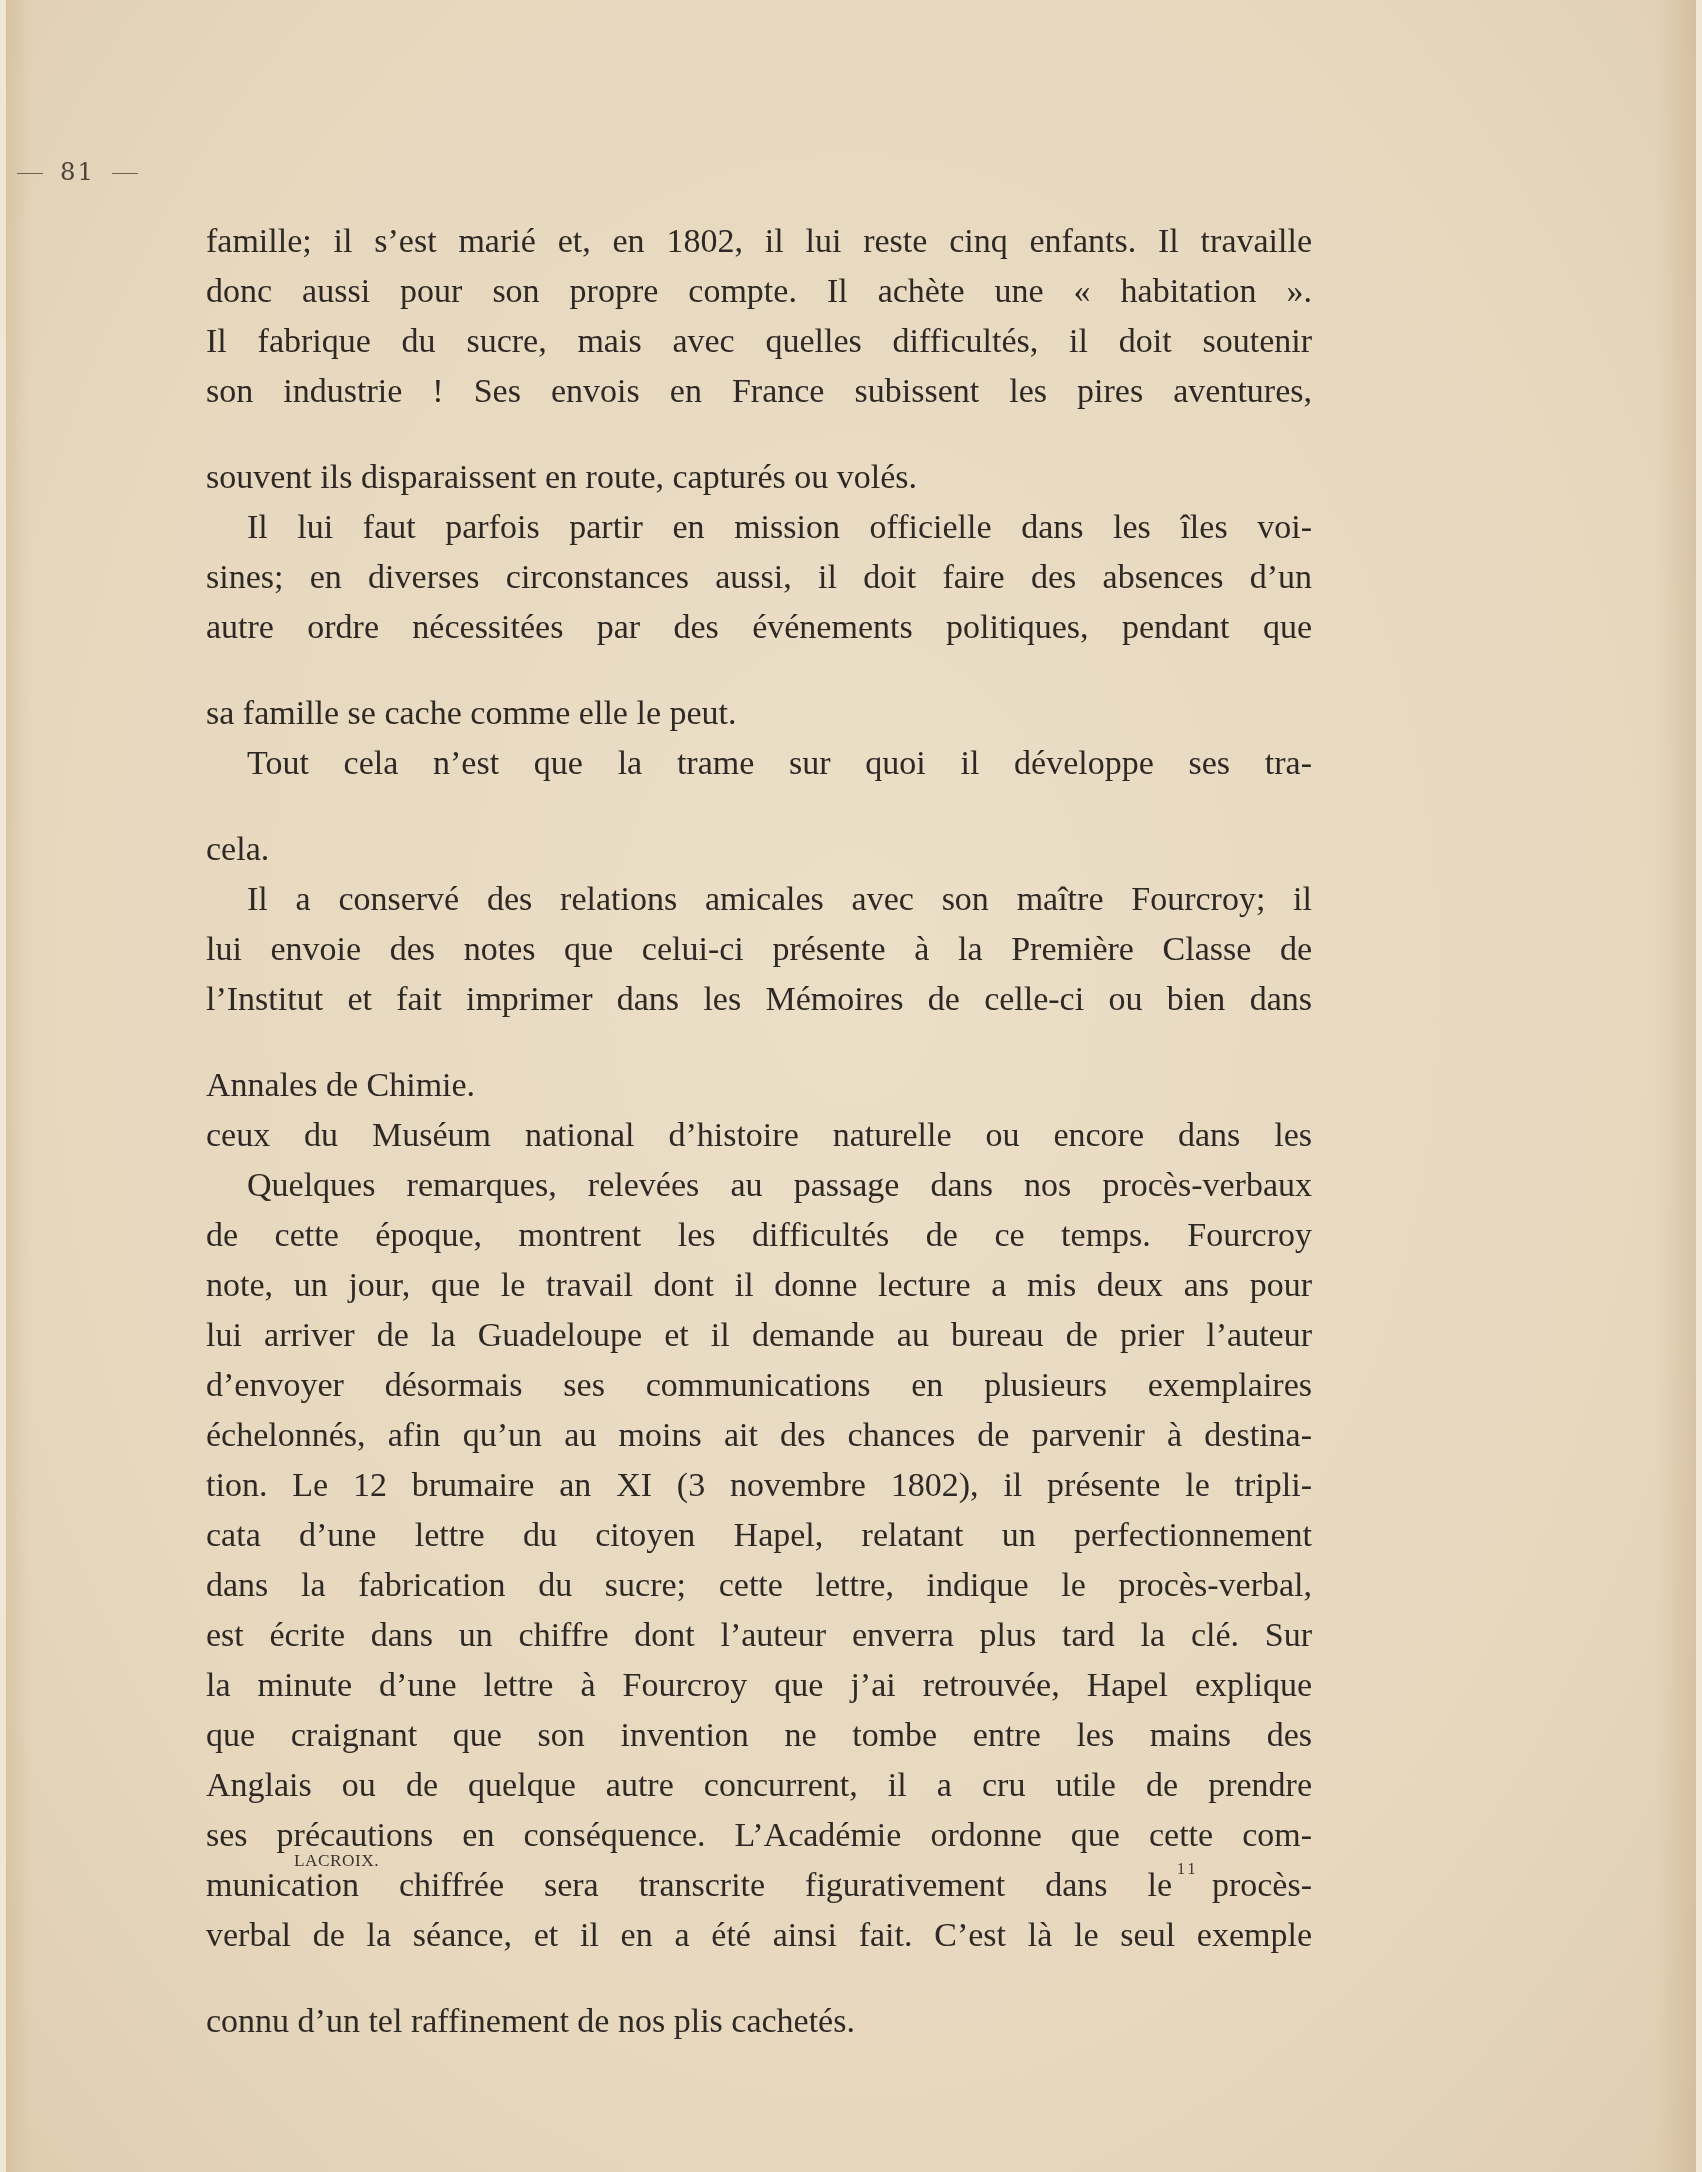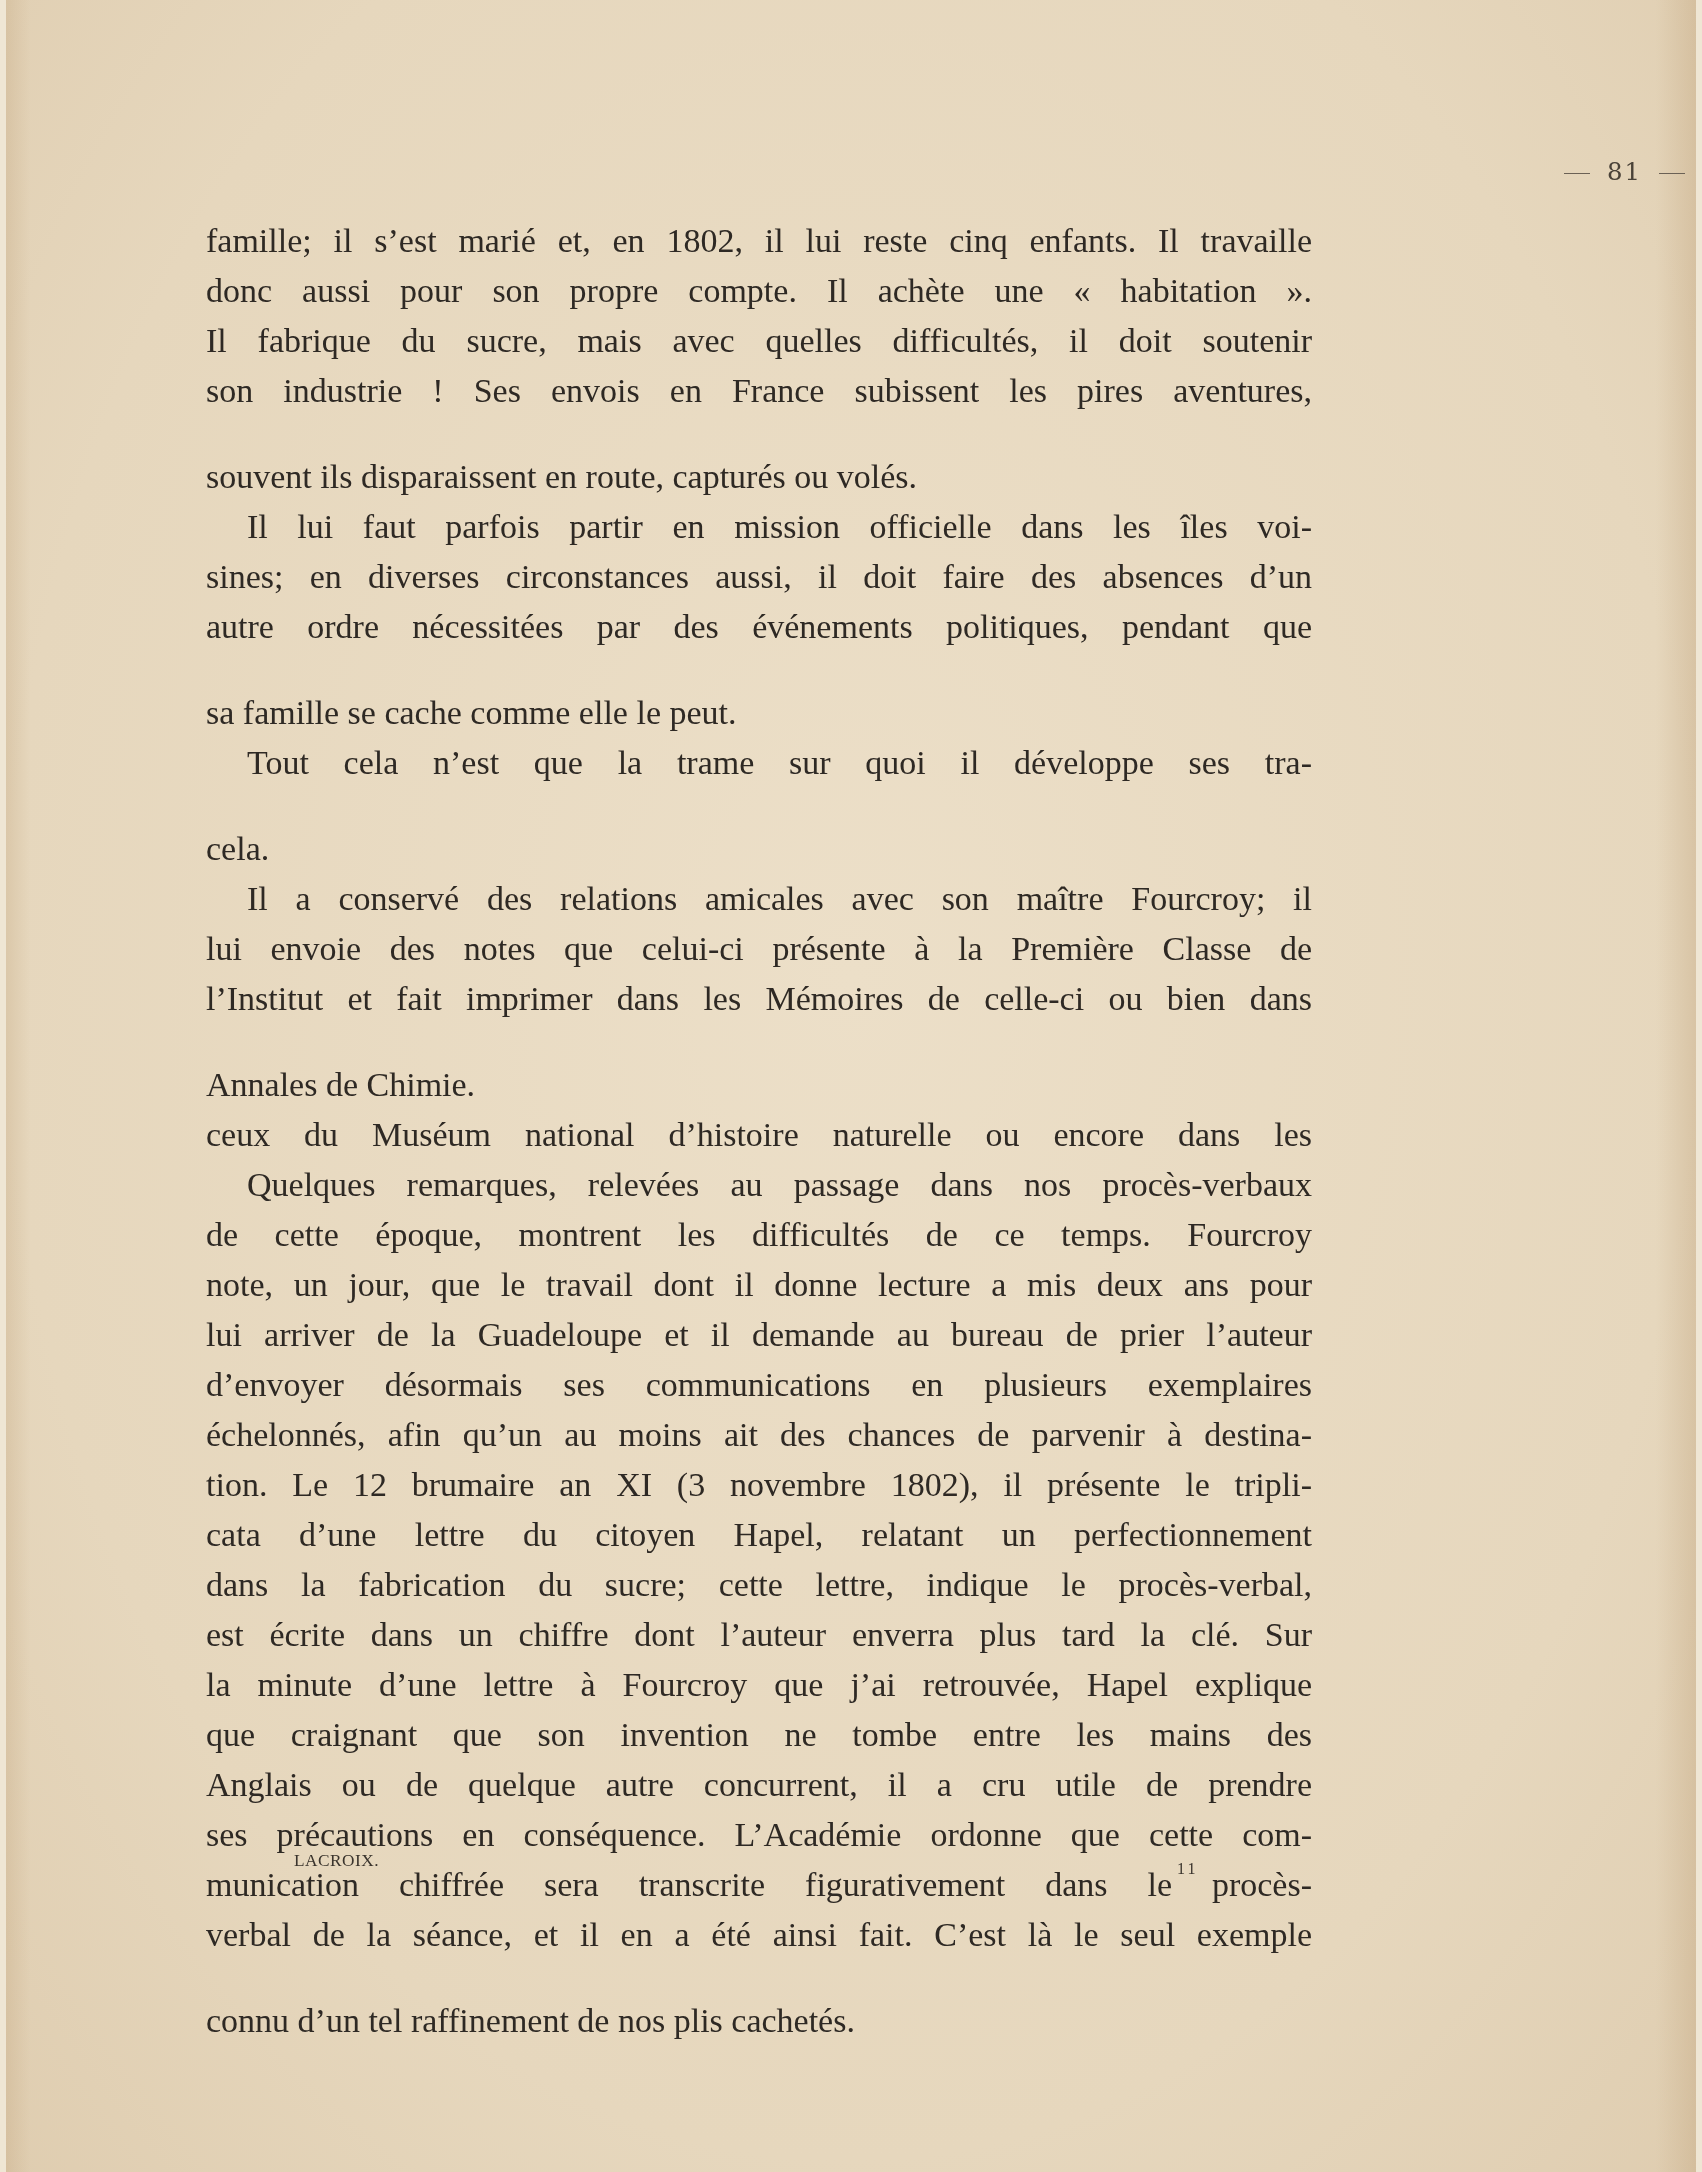--- a/index.html
+++ b/index.html
@@ -33,21 +33,21 @@
     position: absolute;
     right: 0; top: 0;
     width: 6.1px; height: 2172px;
     background: #efe6d4;
   }
   .folio {
     position: absolute;
     top: 157px;
     left: 0;
     width: 1702px;
-    text-align: right;
+    text-align: left;
     font-family: "DejaVu Serif", serif;
     font-size: 24.4px;
     color: #4a4238;
     letter-spacing: 2px;
   }
   .folio .dash {
     display: inline-block;
     width: 25.4px;
     height: 1.5px;
     background: #6b6155;

